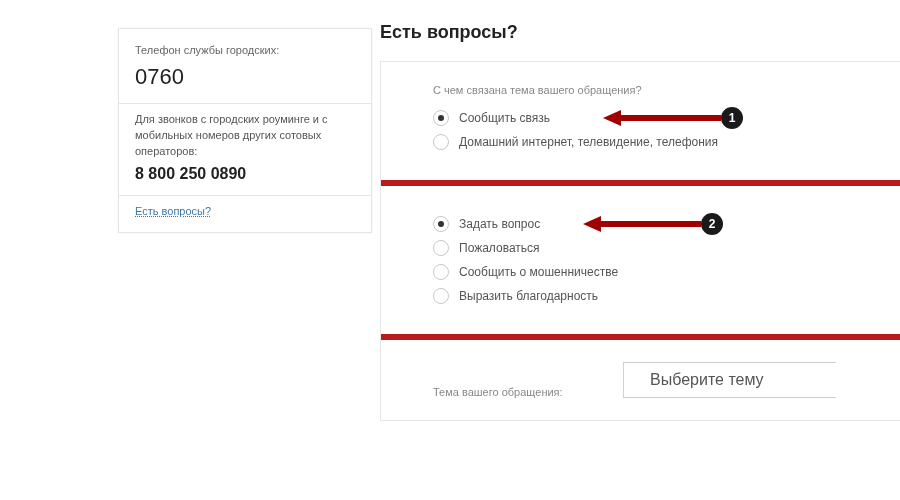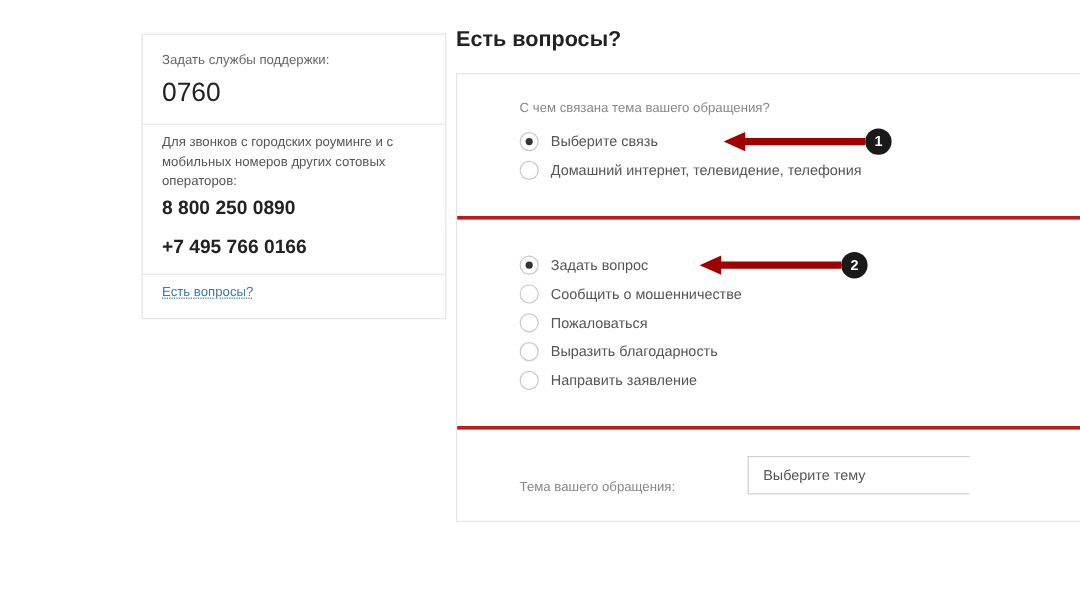--- a/index.html
+++ b/index.html
@@ -6,58 +6,57 @@
 .page{width:900px;height:500px;position:relative;overflow:hidden}
 .sidebar{position:absolute;left:118px;top:28px;width:220px;border:1px solid #e5e5e5;box-shadow:0 0 2px rgba(0,0,0,.05);padding:14px 16px 12px;font-size:11px;color:#555;line-height:1.45}
 .sidebar .support-label{font-size:11px;color:#666}
 .sidebar .support-number{font-size:22px;font-weight:400;color:#222;margin:2px 0 10px}
 .sidebar hr{border:none;border-top:1px solid #e5e5e5;margin:8px -16px}
 .sidebar .phone{font-size:16px;color:#222;font-weight:700;margin:2px 0 10px}
 .sidebar .faq-link{color:#3a7aa8;text-decoration:underline dotted;font-size:11px;cursor:pointer}
 .main{position:absolute;left:380px;top:22px;right:0}
 .main h2{font-size:18px;font-weight:700;color:#222;margin:0 0 18px 0}
 .panel{border:1px solid #e5e5e5;border-right:none;background:#fff}
-.section{border-bottom:3px solid #b91c1c;padding:22px 30px 22px 52px}
+.section{border-bottom:6px solid #b91c1c;padding:22px 30px 22px 52px}
 .section:last-child{border-bottom:none}
 .q-label{font-size:11px;color:#888;margin-bottom:14px}
 .radio-row{display:flex;align-items:center;margin:8px 0;font-size:12px;color:#555;position:relative}
 .radio{width:14px;height:14px;border:1px solid #c8c8c8;border-radius:50%;margin-right:10px;display:inline-flex;align-items:center;justify-content:center;cursor:pointer;flex-shrink:0}
 .radio.selected::after{content:"";width:6px;height:6px;background:#333;border-radius:50%}
 .arrow{position:absolute;left:170px;top:50%;transform:translateY(-50%);display:flex;align-items:center}
 .arrow svg{display:block}
 .badge{width:22px;height:22px;border-radius:50%;background:#1a1a1a;color:#fff;font-size:12px;font-weight:700;display:flex;align-items:center;justify-content:center;margin-left:-2px}
 .select-row{display:flex;align-items:flex-end}
 .select-label{font-size:11px;color:#888;width:190px}
-.select-box{border:1px solid #d0d0d0;border-right:none;padding:8px 12px;font-size:12px;color:#555;min-width:160px;cursor:pointer}
+.select-box{border:1px solid #d0d0d0;border-right:none;padding:8px 26px;font-size:16px;color:#555;min-width:160px;cursor:pointer}
 </style>
 </head>
 <body>
 <div class="page">
 
 <div class="sidebar">
-  <div class="support-label">Задать службы поддержки:</div>
+  <div class="support-label">Телефон службы городских:</div>
   <div class="support-number">0760</div>
   <hr>
   <div>Для звонков с городских роуминге и с мобильных номеров других сотовых операторов:</div>
   <div class="phone">8 800 250 0890</div>
-  <div class="phone">+7 495 766 0166</div>
   <hr>
   <span class="faq-link">Есть вопросы?</span>
 </div>
 
 <div class="main">
   <h2>Есть вопросы?</h2>
   <div class="panel">
 
     <div class="section">
       <div class="q-label">С чем связана тема вашего обращения?</div>
 
       <div class="radio-row">
         <span class="radio selected"></span>
-        <span>Выберите связь</span>
+        <span>Сообщить связь</span>
         <div class="arrow">
           <svg width="120" height="20">
                 <polygon points="0,10 18,2 18,7 118,7 118,13 18,13 18,18" fill="#a00000"></polygon>
               </svg>
           <div class="badge">1</div>
         </div>
       </div>
 
       <div class="radio-row">
         <span class="radio"></span>
@@ -73,33 +72,29 @@
         <div class="arrow" style="left:150px">
           <svg width="120" height="20">
                 <polygon points="0,10 18,2 18,7 118,7 118,13 18,13 18,18" fill="#a00000"></polygon>
               </svg>
           <div class="badge">2</div>
         </div>
       </div>
 
       <div class="radio-row">
         <span class="radio"></span>
+        <span>Пожаловаться</span>
+      </div>
+      <div class="radio-row">
+        <span class="radio"></span>
         <span>Сообщить о мошенничестве</span>
       </div>
       <div class="radio-row">
         <span class="radio"></span>
-        <span>Пожаловаться</span>
-      </div>
-      <div class="radio-row">
-        <span class="radio"></span>
         <span>Выразить благодарность</span>
-      </div>
-      <div class="radio-row">
-        <span class="radio"></span>
-        <span>Направить заявление</span>
       </div>
     </div>
 
     <div class="section">
       <div class="select-row">
         <div class="select-label">Тема вашего обращения:</div>
         <div class="select-box">Выберите тему</div>
       </div>
     </div>
 

